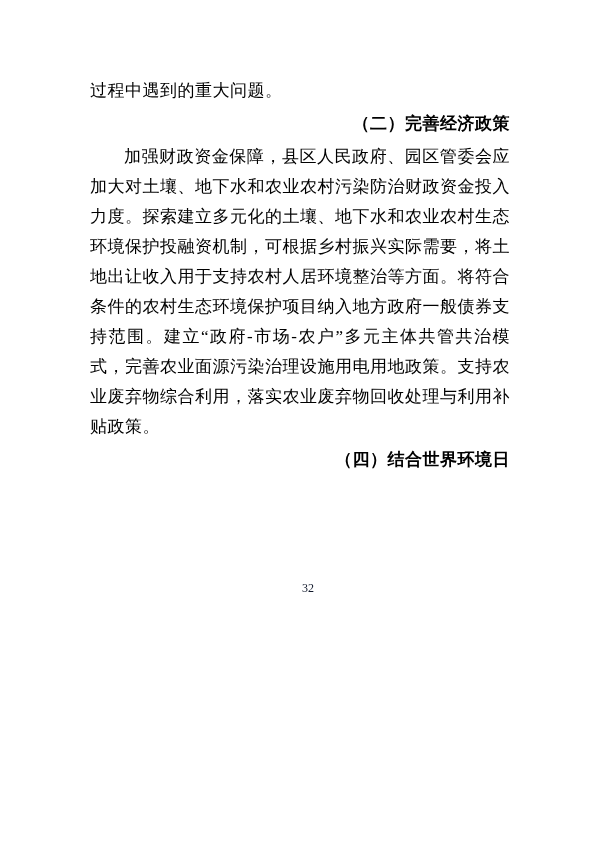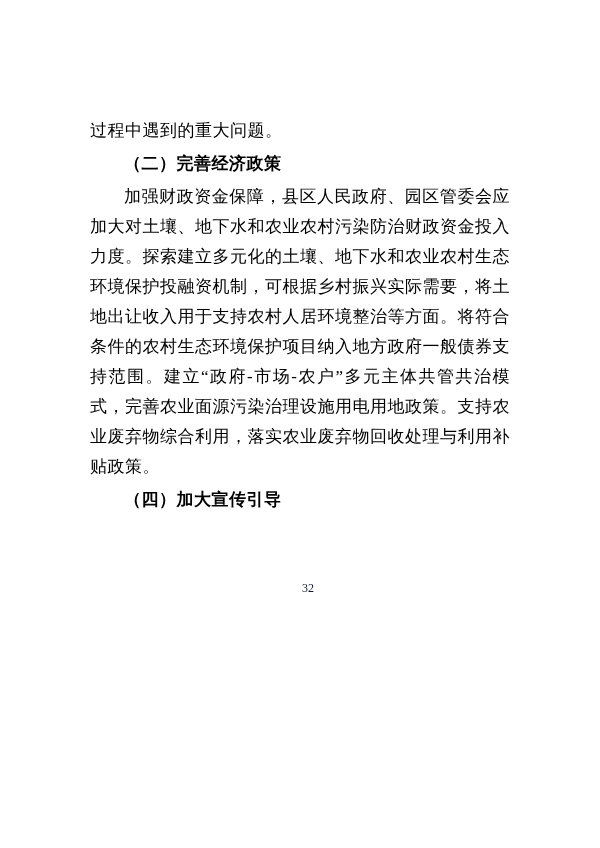--- a/index.html
+++ b/index.html
@@ -6,21 +6,21 @@
     margin: 0;
     padding: 0;
     background: #ffffff;
   }
   .page {
     position: relative;
     width: 600px;
     height: 637px;
     background: #ffffff;
     box-sizing: border-box;
-    padding: 116px 90px 0 90px;
+    padding: 76px 90px 0 90px;
     font-family: "Liberation Serif", "DejaVu Serif", serif;
     color: #000000;
     overflow: hidden;
   }
   .doc-body {
     width: 420px;
   }
   .para {
     font-size: 17px;
     line-height: 30px;
@@ -29,21 +29,21 @@
     text-justify: inter-character;
     margin: 0;
     word-break: break-all;
   }
   .para.indent {
     text-indent: 2em;
   }
   .para.heading {
     font-weight: bold;
     text-indent: 2em;
-    text-align: left;
+    text-align: right;
     margin: 3px 0;
   }
   .page-number {
     position: absolute;
     bottom: 42px;
     left: 8px;
     width: 100%;
     text-align: center;
     font-size: 12px;
     line-height: 14px;
@@ -51,16 +51,16 @@
   }
 </style>
 </head>
 <body>
 
 <div class="page">
   <div class="doc-body">
     <p class="para">过程中遇到的重大问题。</p>
     <p class="para heading">（二）完善经济政策</p>
     <p class="para indent">加强财政资金保障，县区人民政府、园区管委会应加大对土壤、地下水和农业农村污染防治财政资金投入力度。探索建立多元化的土壤、地下水和农业农村生态环境保护投融资机制，可根据乡村振兴实际需要，将土地出让收入用于支持农村人居环境整治等方面。将符合条件的农村生态环境保护项目纳入地方政府一般债券支持范围。建立“政府-市场-农户”多元主体共管共治模式，完善农业面源污染治理设施用电用地政策。支持农业废弃物综合利用，落实农业废弃物回收处理与利用补贴政策。</p>
-    <p class="para heading">（四）加大宣传引导</p>
+    <p class="para heading">（四）结合世界环境日</p>
   </div>
   <div class="page-number">32</div>
 </div>
 
 </body></html>

